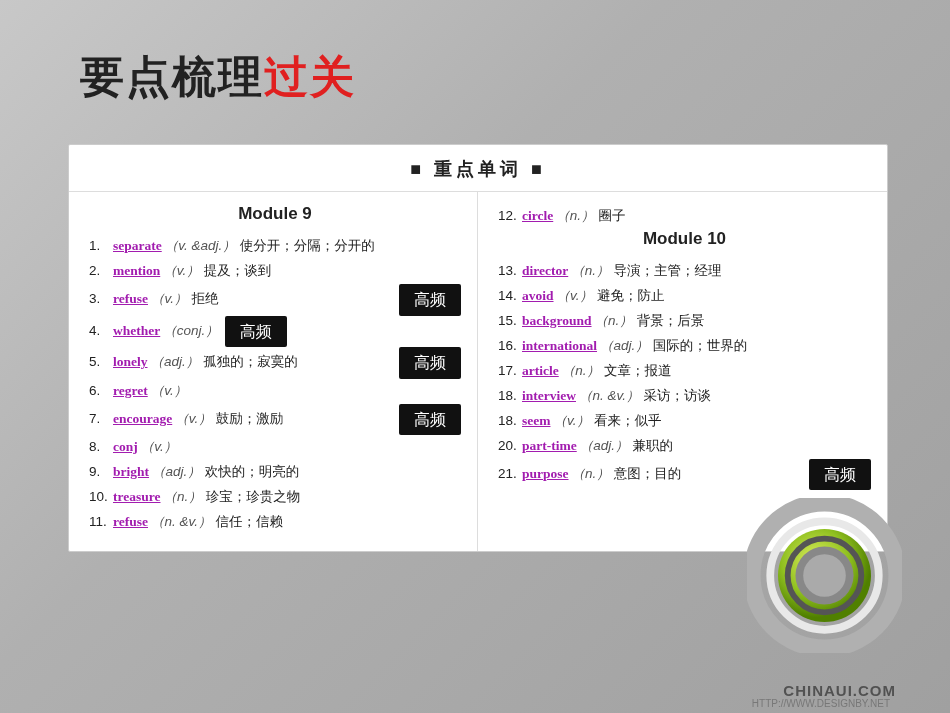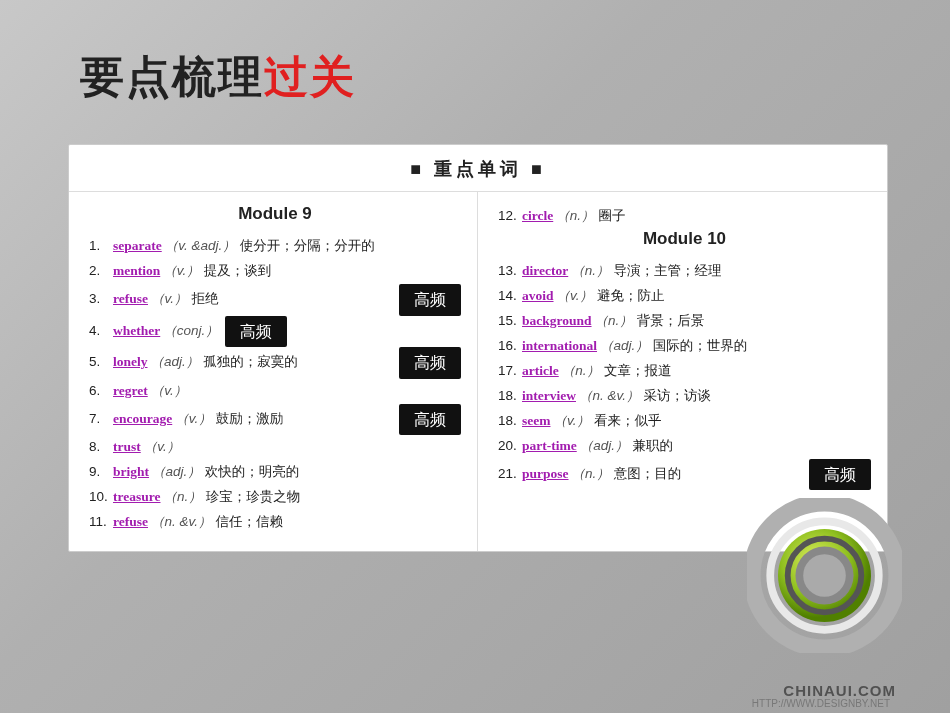--- a/index.html
+++ b/index.html
@@ -202,21 +202,21 @@
       </div>
       <div class="vocab-item">
         <span class="vocab-num">7.</span>
         <span class="vocab-word">encourage</span>
         <span class="vocab-pos">（v.）</span>
         <span class="vocab-def">鼓励；激励</span>
         <span class="badge">高频</span>
       </div>
       <div class="vocab-item">
         <span class="vocab-num">8.</span>
-        <span class="vocab-word">trust</span>
+        <span class="vocab-word">conj</span>
         <span class="vocab-pos">（v.）</span>
       </div>
       <div class="vocab-item">
         <span class="vocab-num">9.</span>
         <span class="vocab-word">bright</span>
         <span class="vocab-pos">（adj.）</span>
         <span class="vocab-def">欢快的；明亮的</span>
       </div>
       <div class="vocab-item">
         <span class="vocab-num">10.</span>

